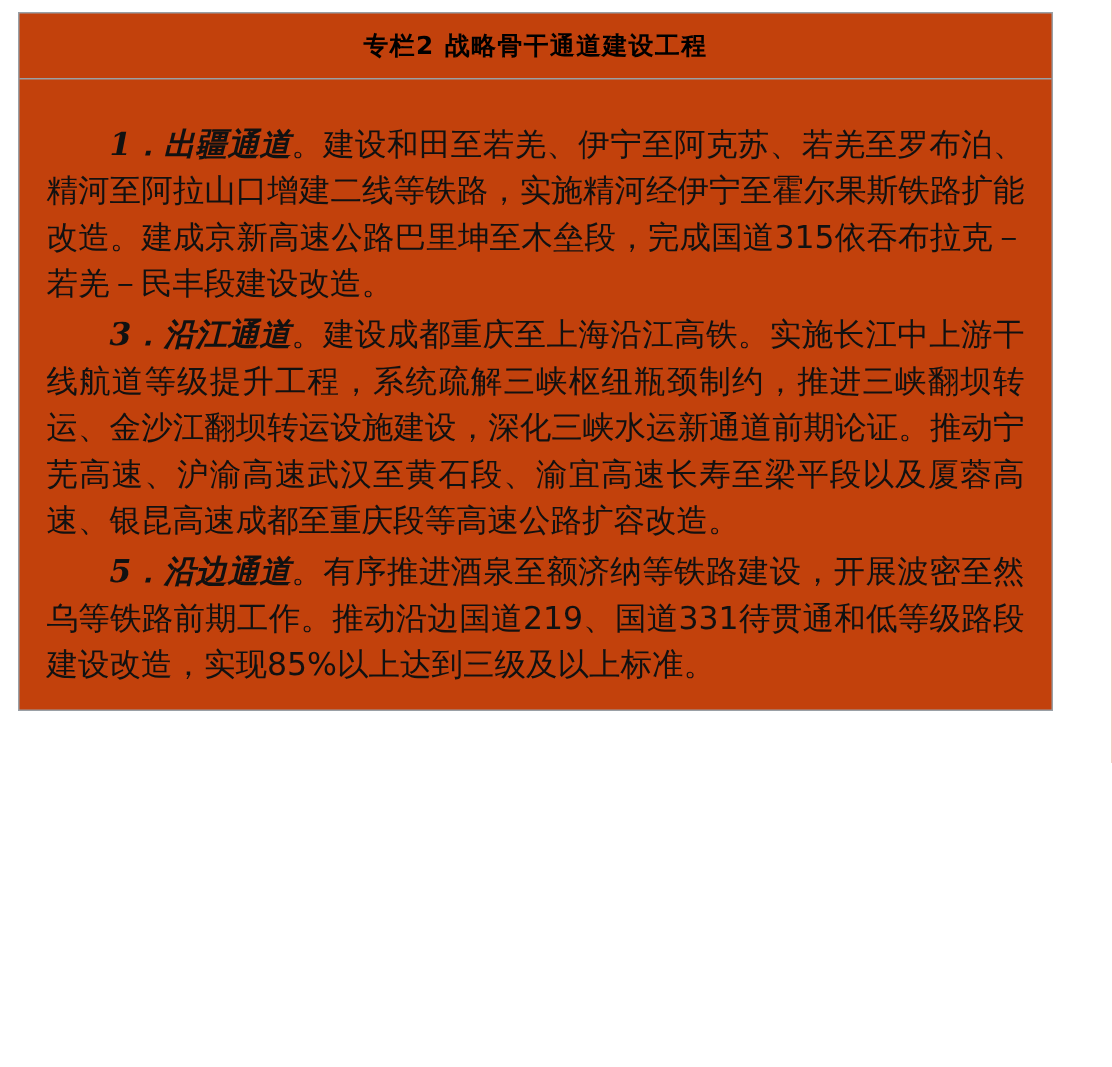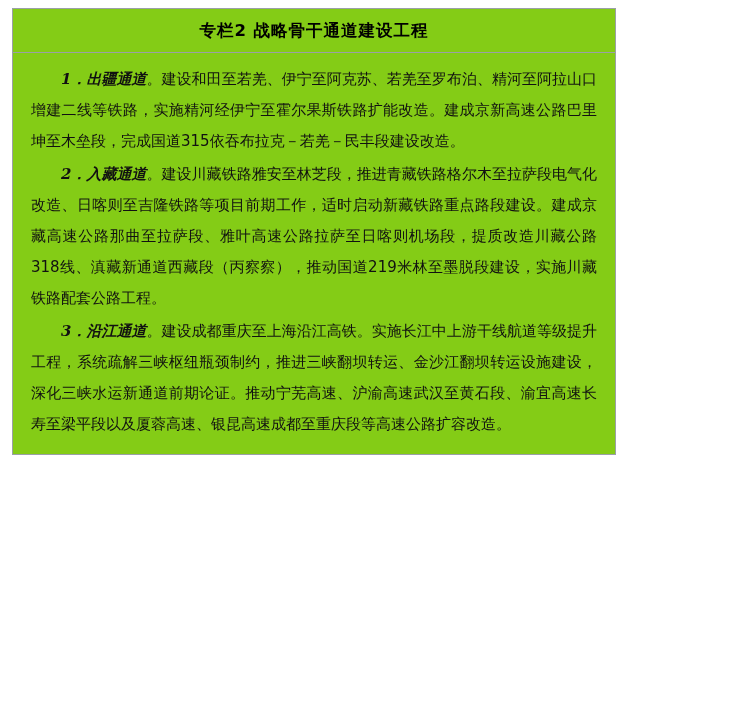--- a/index.html
+++ b/index.html
@@ -8,24 +8,24 @@
     background: #ffffff;
   }
   body {
     width: 741px;
     height: 711px;
     font-family: "DejaVu Sans", "Liberation Sans", sans-serif;
     color: #000000;
   }
   .box {
     box-sizing: border-box;
-    width: 604px;
+    width: 690px;
     margin: 8px 0 0 12px;
     border: 1px solid #9aa0a6;
-    background: #84cc16;
+    background: #c2410c;
     padding: 0;
   }
   .title-bar {
     box-sizing: border-box;
     width: 100%;
     border-bottom: 1px solid #9aa0a6;
     text-align: center;
     padding: 11px 0 10px 0;
   }
   .title-text {
@@ -33,23 +33,23 @@
     font-weight: bold;
     font-size: 16.5px;
     letter-spacing: 1px;
     color: #000000;
   }
   .body-area {
     box-sizing: border-box;
     padding: 11px 18px 14px 18px;
   }
   p.para {
-    margin: 0 0 0 0;
+    margin: 16px 0 0 0;
     padding: 0;
-    font-size: 15px;
+    font-size: 21px;
     line-height: 31px;
     text-align: justify;
     text-justify: inter-ideograph;
     text-indent: 2em;
     color: #111111;
   }
   p.para + p.para {
     margin-top: 2px;
   }
   .lead {
@@ -60,16 +60,16 @@
 </style>
 </head>
 <body>
 
 <div class="box">
   <div class="title-bar">
     <span class="title-text">专栏2  战略骨干通道建设工程</span>
   </div>
   <div class="body-area">
     <p class="para"><span class="lead">1．出疆通道</span>。建设和田至若羌、伊宁至阿克苏、若羌至罗布泊、精河至阿拉山口增建二线等铁路，实施精河经伊宁至霍尔果斯铁路扩能改造。建成京新高速公路巴里坤至木垒段，完成国道315依吞布拉克－若羌－民丰段建设改造。</p>
-    <p class="para"><span class="lead">2．入藏通道</span>。建设川藏铁路雅安至林芝段，推进青藏铁路格尔木至拉萨段电气化改造、日喀则至吉隆铁路等项目前期工作，适时启动新藏铁路重点路段建设。建成京藏高速公路那曲至拉萨段、雅叶高速公路拉萨至日喀则机场段，提质改造川藏公路318线、滇藏新通道西藏段（丙察察），推动国道219米林至墨脱段建设，实施川藏铁路配套公路工程。</p>
     <p class="para"><span class="lead">3．沿江通道</span>。建设成都重庆至上海沿江高铁。实施长江中上游干线航道等级提升工程，系统疏解三峡枢纽瓶颈制约，推进三峡翻坝转运、金沙江翻坝转运设施建设，深化三峡水运新通道前期论证。推动宁芜高速、沪渝高速武汉至黄石段、渝宜高速长寿至梁平段以及厦蓉高速、银昆高速成都至重庆段等高速公路扩容改造。</p>
+    <p class="para"><span class="lead">5．沿边通道</span>。有序推进酒泉至额济纳等铁路建设，开展波密至然乌等铁路前期工作。推动沿边国道219、国道331待贯通和低等级路段建设改造，实现85%以上达到三级及以上标准。</p>
   </div>
 </div>
 
 </body></html>

